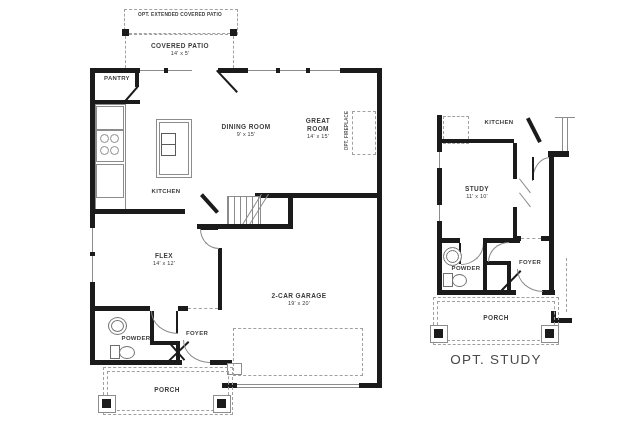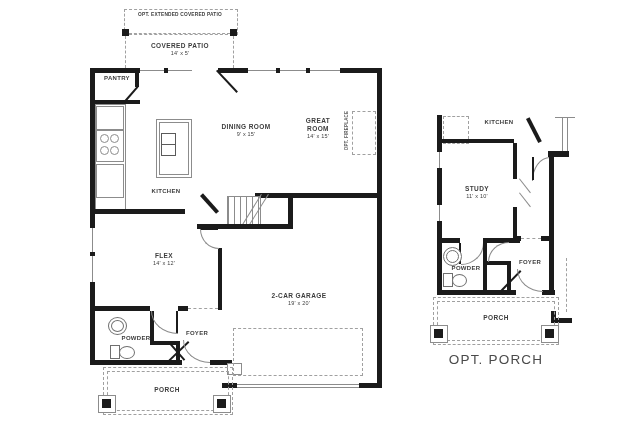--- a/index.html
+++ b/index.html
@@ -245,16 +245,16 @@
     <div class="dash" style="left:433px;top:297px;width:124px;height:46px;"></div>
     <div class="dash" style="left:437px;top:301px;width:116px;height:38px;"></div>
     <div class="lbl" style="left:496px;top:314px;">
         <span class="nm">PORCH</span>
       </div>
     <div class="colbox" style="left:430px;top:325px;width:16px;height:16px;"></div>
     <div class="colsq" style="left:434px;top:329px;width:9px;height:9px;"></div>
     <div class="colbox" style="left:541px;top:325px;width:16px;height:16px;"></div>
     <div class="colsq" style="left:545px;top:329px;width:9px;height:9px;"></div>
 
-    <div class="caption" style="left:496px;top:352px;">OPT. PORCH</div>
+    <div class="caption" style="left:496px;top:352px;">OPT. STUDY</div>
   </div>
 
 </div>
 
 </body></html>

